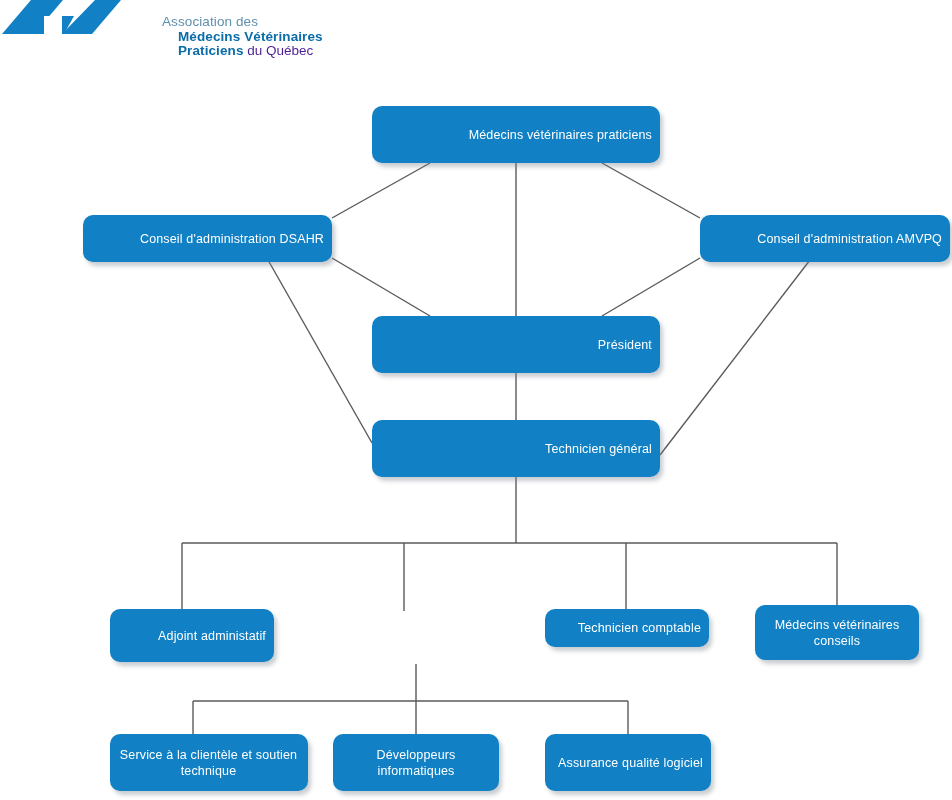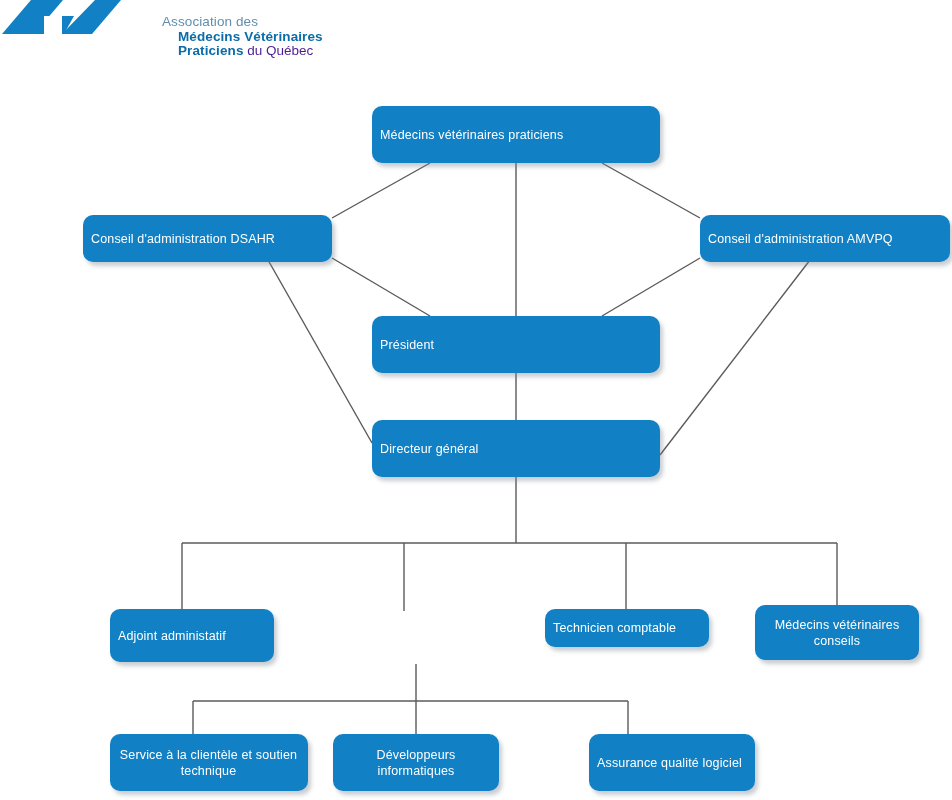--- a/index.html
+++ b/index.html
@@ -58,21 +58,21 @@
 
   
   .node {
     position: absolute;
     box-sizing: border-box;
     background: #1180c4;
     border-radius: 10px;
     color: #ffffff;
     display: flex;
     align-items: center;
-    justify-content: flex-start;
+    justify-content: flex-end;
     text-align: center;
     font-size: 12.5px;
     line-height: 16px;
     letter-spacing: .15px;
     padding: 2px 8px;
     box-shadow: 3px 4px 4px rgba(120,130,140,0.40);
   }
   .node-label { display: block; }
 </style>
 </head>
@@ -143,21 +143,21 @@
 
   <div class="node" style="left:700px; top:215px; width:250px; height:47px;">
     <span class="node-label">Conseil d'administration AMVPQ</span>
   </div>
 
   <div class="node" style="left:372px; top:316px; width:288px; height:57px;">
     <span class="node-label">Président</span>
   </div>
 
   <div class="node" style="left:372px; top:420px; width:288px; height:57px;">
-    <span class="node-label">Directeur général</span>
+    <span class="node-label">Technicien général</span>
   </div>
 
   <div class="node" style="left:110px; top:609px; width:164px; height:53px;">
     <span class="node-label">Adjoint administatif</span>
   </div>
 
 
   <div class="node" style="left:545px; top:609px; width:164px; height:38px;">
     <span class="node-label">Technicien comptable</span>
   </div>
@@ -167,17 +167,17 @@
   </div>
 
   <div class="node" style="left:110px; top:734px; width:198px; height:57px;padding-left:7px;">
     <span class="node-label">Service à la clientèle et soutien technique</span>
   </div>
 
   <div class="node" style="left:333px; top:734px; width:166px; height:57px;">
     <span class="node-label">Développeurs informatiques</span>
   </div>
 
-  <div class="node" style="left:545px; top:734px; width:166px; height:57px;margin-left:44px;">
+  <div class="node" style="left:545px; top:734px; width:166px; height:57px;">
     <span class="node-label">Assurance qualité logiciel</span>
   </div>
 
 </div>
 
 </body></html>

